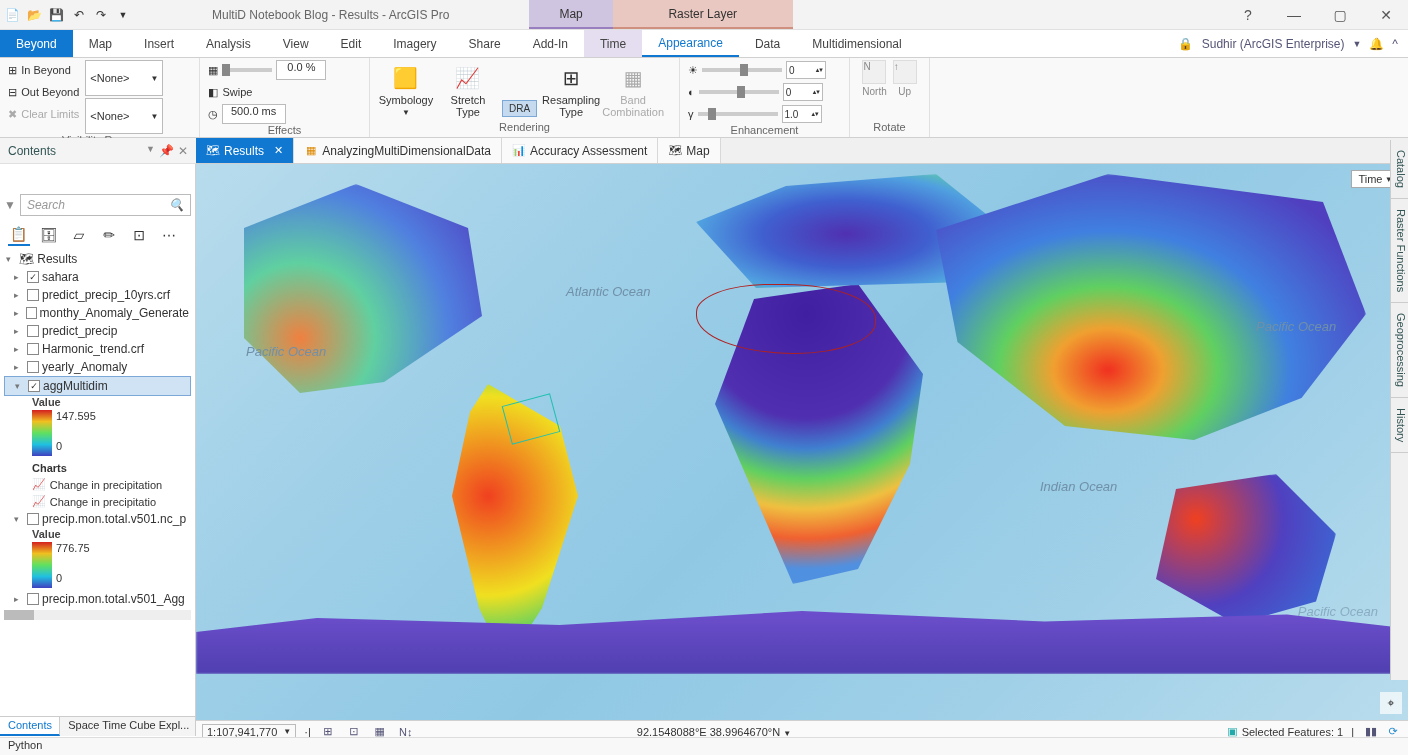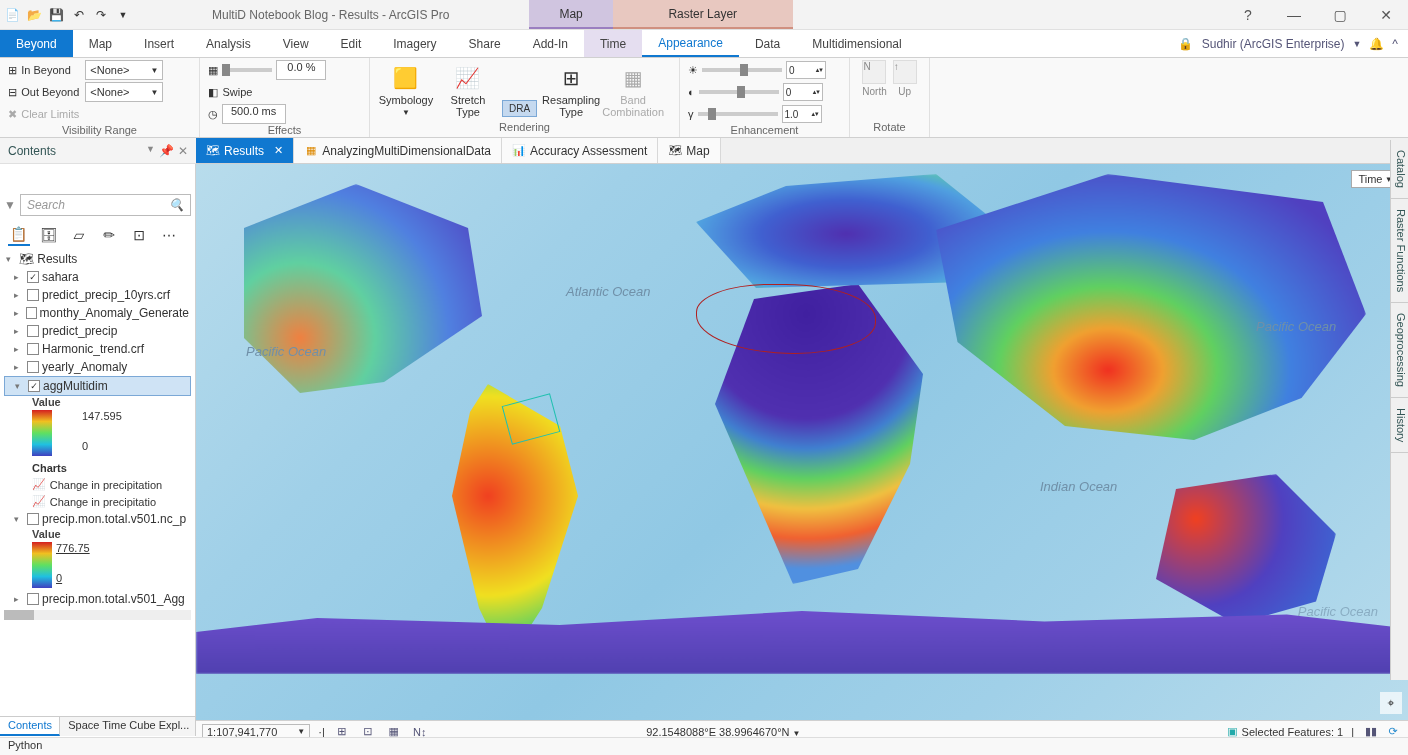--- a/index.html
+++ b/index.html
@@ -26,21 +26,21 @@
 .main-tabs .user-area { margin-left: auto; display: flex; align-items: center; gap: 8px; padding-right: 10px; color: #557; }
 .main-tabs .user-area .lock { color: #6a8; }
 
 
 .ribbon { height: 80px; background: #f9f9f9; display: flex; border-bottom: 1px solid #d0d0d0; }
 .ribbon-group { border-right: 1px solid #e0e0e0; padding: 2px 8px; display: flex; flex-direction: column; position: relative; }
 .ribbon-group .group-body { flex: 1; display: flex; align-items: flex-start; gap: 6px; }
 .ribbon-group .group-label { text-align: center; font-size: 11px; color: #666; height: 14px; }
 .ribbon-row { display: flex; flex-direction: column; gap: 2px; font-size: 11px; }
 .ribbon-row .row-item { display: flex; align-items: center; gap: 4px; height: 20px; }
-.ribbon-combo { width: 78px; height: 20px; border: 1px solid #bbb; background: #fff; padding: 0 4px; display: flex; align-items: center; justify-content: space-between; font-size: 11px; }
+.ribbon-combo { width: 78px; height: 36px; border: 1px solid #bbb; background: #fff; padding: 0 4px; display: flex; align-items: center; justify-content: space-between; font-size: 11px; }
 .ribbon-num { width: 50px; height: 20px; border: 1px solid #bbb; background: #fff; text-align: center; padding: 0 4px; font-size: 11px; }
 .ribbon-big-btn { display: flex; flex-direction: column; align-items: center; justify-content: center; width: 56px; height: 60px; cursor: pointer; font-size: 11px; gap: 2px; }
 .ribbon-big-btn .big-icon { width: 28px; height: 28px; display: flex; align-items: center; justify-content: center; font-size: 20px; }
 .slider-row { display: flex; align-items: center; gap: 4px; height: 20px; }
 .slider-track { width: 80px; height: 4px; background: #ccc; position: relative; }
 .slider-thumb { position: absolute; width: 8px; height: 12px; background: #888; top: -4px; left: 0; }
 .spinner { width: 40px; height: 18px; border: 1px solid #bbb; display: flex; align-items: center; padding: 0 2px; font-size: 10px; background: #fff; justify-content: space-between; }
 .small-btn-grid { display: flex; flex-direction: column; align-items: center; gap: 2px; font-size: 10px; color: #888; }
 .small-btn-grid .icbox { width: 24px; height: 24px; border: 1px solid #ddd; background: #f0f0f0; }
 .dra-btn { background: #c5d9ef; border: 1px solid #7ba8d6; padding: 2px 6px; font-size: 10px; }
@@ -96,21 +96,21 @@
 .sahara-outline { position: absolute; left: 500px; top: 120px; width: 180px; height: 70px; border: 1.5px solid #b02020; border-radius: 40% 50% 45% 55%; }
 .amazon-box { position: absolute; left: 310px; top: 235px; width: 50px; height: 40px; border: 1.5px solid #20c0b0; transform: rotate(-15deg); }
 .time-picker { position: absolute; top: 6px; right: 10px; background: #fff; border: 1px solid #aaa; padding: 2px 6px; font-size: 11px; display: flex; align-items: center; gap: 4px; }
 
 
 .right-tabs { position: absolute; top: 140px; right: 0; width: 18px; height: 540px; background: #f0f0f0; border-left: 1px solid #ccc; display: flex; flex-direction: column; }
 .right-tab { writing-mode: vertical-rl; padding: 10px 1px; font-size: 11px; cursor: pointer; color: #355; border-bottom: 1px solid #ccc; text-align: center; }
 
 
 .map-status { height: 22px; border-top: 1px solid #d0d0d0; display: flex; align-items: center; padding: 0 6px; font-size: 11px; gap: 8px; background: #fafafa; }
-.map-status .scale-box { border: 1px solid #bbb; padding: 1px 4px; display: flex; align-items: center; gap: 20px; }
+.map-status .scale-box { border: 1px solid #bbb; padding: 1px 4px; display: flex; align-items: center; gap: 6px; }
 .map-status .coords { margin: 0 auto; }
 .map-status .sel-feat { margin-left: auto; display: flex; align-items: center; gap: 4px; }
 .mini-btn { width: 18px; height: 18px; display: flex; align-items: center; justify-content: center; cursor: pointer; color: #557; }
 
 
 .bottom-tabs { height: 22px; background: #eee; border-top: 1px solid #ccc; display: flex; align-items: stretch; padding-left: 196px; }
 .bottom-tab { padding: 0 10px; display: flex; align-items: center; gap: 4px; font-size: 11px; border-right: 1px solid #ccc; background: #ddd; cursor: pointer; }
 .bottom-tab.active { background: #ccc; }
 
 
@@ -395,21 +395,21 @@
           </div>
 
         <div class="toc-item lvl1 selected">
             <span class="toc-tri">▾</span>
             <span class="toc-cb">✓</span>
             <span>aggMultidim</span>
           </div>
         <div class="toc-val" style="padding-left:28px;font-weight:bold;">Value</div>
         <div style="display:flex;align-items:flex-start;">
           <div class="value-ramp ramp1"></div>
-          <div style="display:flex;flex-direction:column;justify-content:space-between;height:46px;padding:2px 0 2px 4px;font-size:11px;margin-left:26px;">
+          <div style="display:flex;flex-direction:column;justify-content:space-between;height:46px;padding:2px 0 2px 4px;font-size:11px;">
             <span>147.595</span>
             <span>0</span>
           </div>
         </div>
         <div class="charts-hdr">Charts</div>
         <div class="chart-item">
             <span>📈</span>
             <span>Change in precipitation</span>
           </div>
         <div class="chart-item">
@@ -418,21 +418,21 @@
           </div>
 
         <div class="toc-item lvl1">
             <span class="toc-tri">▾</span>
             <span class="toc-cb"></span>
             <span>precip.mon.total.v501.nc_p</span>
           </div>
         <div class="toc-val" style="padding-left:28px;font-weight:bold;">Value</div>
         <div style="display:flex;align-items:flex-start;">
           <div class="value-ramp ramp1"></div>
-          <div style="display:flex;flex-direction:column;justify-content:space-between;height:46px;padding:2px 0 2px 4px;font-size:11px;text-decoration:underline;">
+          <div style="display:flex;flex-direction:column;justify-content:space-between;height:46px;padding:2px 0 2px 4px;font-size:11px;">
             <span>776.75</span>
             <span>0</span>
           </div>
         </div>
         <div class="toc-item lvl1">
             <span class="toc-tri">▸</span>
             <span class="toc-cb"></span>
             <span>precip.mon.total.v501_Agg</span>
           </div>
       </div>

